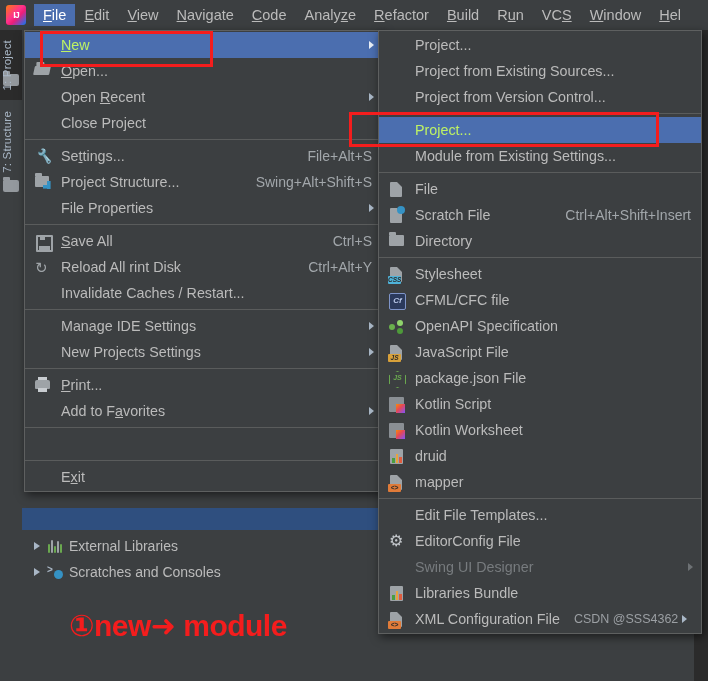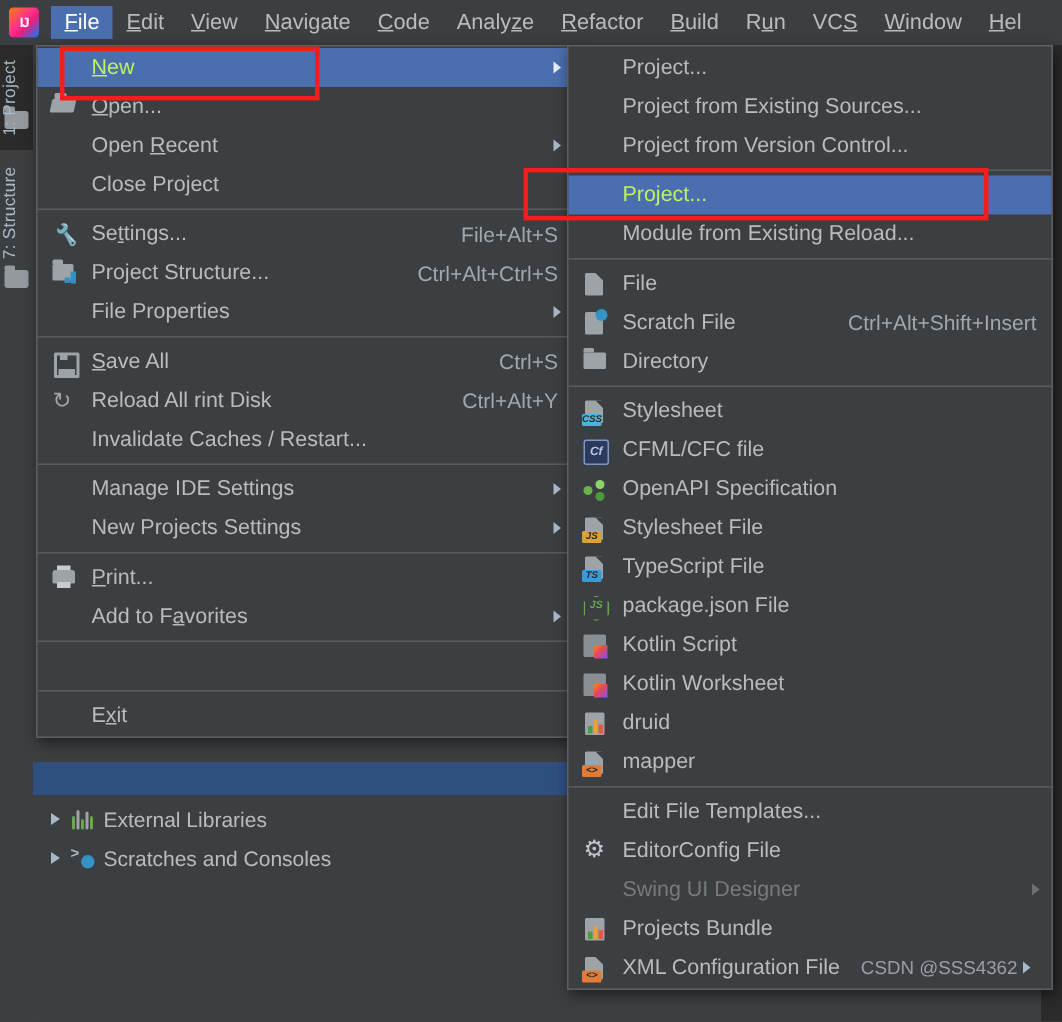--- a/index.html
+++ b/index.html
@@ -283,20 +283,21 @@
       </span>
       <span>External Libraries</span>
     </div>
 
     <div class="tree-row" style="top:534px;">
       <span class="tw-arrow"></span>
       <span class="console-ic"></span>
       <span>Scratches and Consoles</span>
     </div>
 
+    <div class="annot" style="left:47px;top:578px;">①new➜ module</div>
   </div>
 
   <div class="menu menu-left">
 
     <div class="mi sel">
       <span class="noic"></span>
       <span class="lbl"><u>N</u>ew</span>
       <span class="sub" style="border-left-color:#e8eef6;"></span>
     </div>
 
@@ -326,21 +327,21 @@
         </span>
       <span class="lbl">Se<u>t</u>tings...</span>
       <span class="acc">File+Alt+S</span>
     </div>
 
     <div class="mi">
       <span class="ic">
           <i class="i-projstruct"></i>
         </span>
       <span class="lbl">Project Structure...</span>
-      <span class="acc">Ctrl+Alt+Ctrl+S</span>
+      <span class="acc">Swing+Alt+Shift+S</span>
     </div>
 
     <div class="mi">
       <span class="noic"></span>
       <span class="lbl">File Properties</span>
       <span class="sub"></span>
     </div>
 
     <div class="sep"></div>
 
@@ -426,21 +427,21 @@
     </div>
 
     <div class="sep"></div>
 
     <div class="mi sel">
       <span class="noic"></span>
       <span class="lbl">Project...</span>
     </div>
     <div class="mi">
       <span class="noic"></span>
-      <span class="lbl">Module from Existing Reload...</span>
+      <span class="lbl">Module from Existing Settings...</span>
     </div>
 
     <div class="sep"></div>
 
     <div class="mi">
       <span class="ic">
           <i class="i-file"></i>
         </span>
       <span class="lbl">File</span>
     </div>
@@ -485,29 +486,21 @@
           </i>
       </span>
       <span class="lbl">OpenAPI Specification</span>
     </div>
     <div class="mi">
       <span class="ic">
         <i class="i-file">
             <span class="tag" style="background:#d8a13a;">JS</span>
           </i>
       </span>
-      <span class="lbl">Stylesheet File</span>
-    </div>
-    <div class="mi">
-      <span class="ic">
-        <i class="i-file">
-            <span class="tag" style="background:#3a9bd8;">TS</span>
-          </i>
-      </span>
-      <span class="lbl">TypeScript File</span>
+      <span class="lbl">JavaScript File</span>
     </div>
     <div class="mi">
       <span class="ic">
           <i class="i-nodejs">JS</i>
         </span>
       <span class="lbl">package.json File</span>
     </div>
     <div class="mi">
       <span class="ic">
           <i class="i-kotlin"></i>
@@ -557,21 +550,21 @@
       <span class="sub"></span>
     </div>
     <div class="mi">
       <span class="ic">
         <i class="i-druid">
             <i></i>
             <i></i>
             <i></i>
           </i>
       </span>
-      <span class="lbl">Projects Bundle</span>
+      <span class="lbl">Libraries Bundle</span>
     </div>
     <div class="mi">
       <span class="ic">
         <i class="i-file">
             <span class="tag" style="background:#e07b39;">&lt;&gt;</span>
           </i>
       </span>
       <span class="lbl" style="flex:none;">XML Configuration File</span>
       <span class="watermark" style="position:static;margin-left:14px;">CSDN @SSS4362</span>
       <span class="sub" style="margin-left:4px;"></span>

